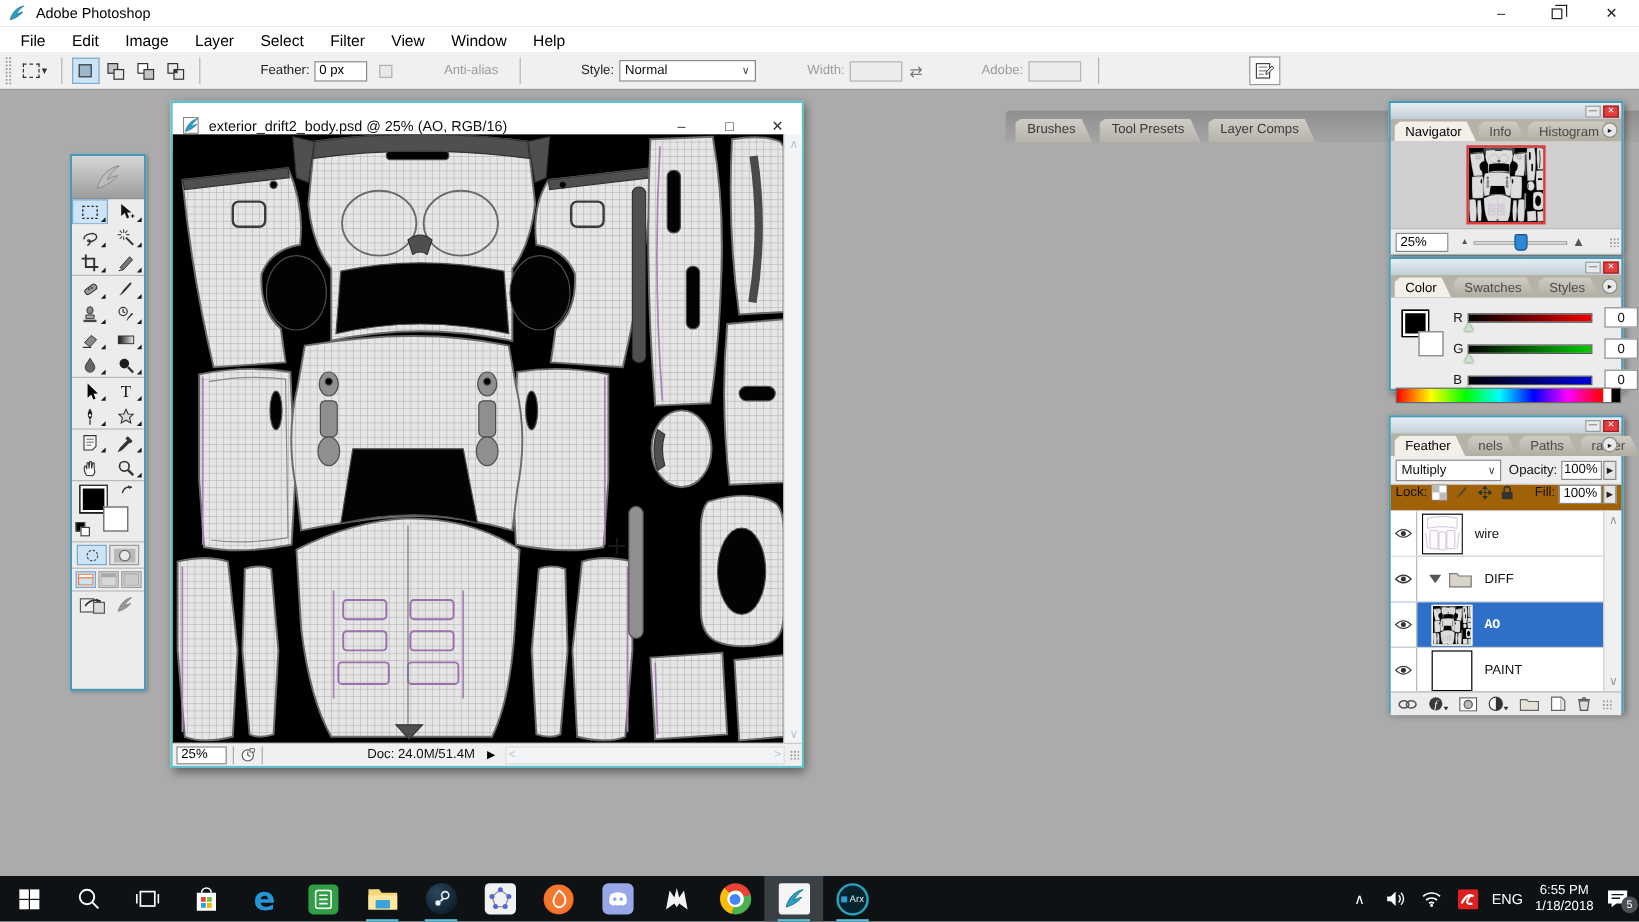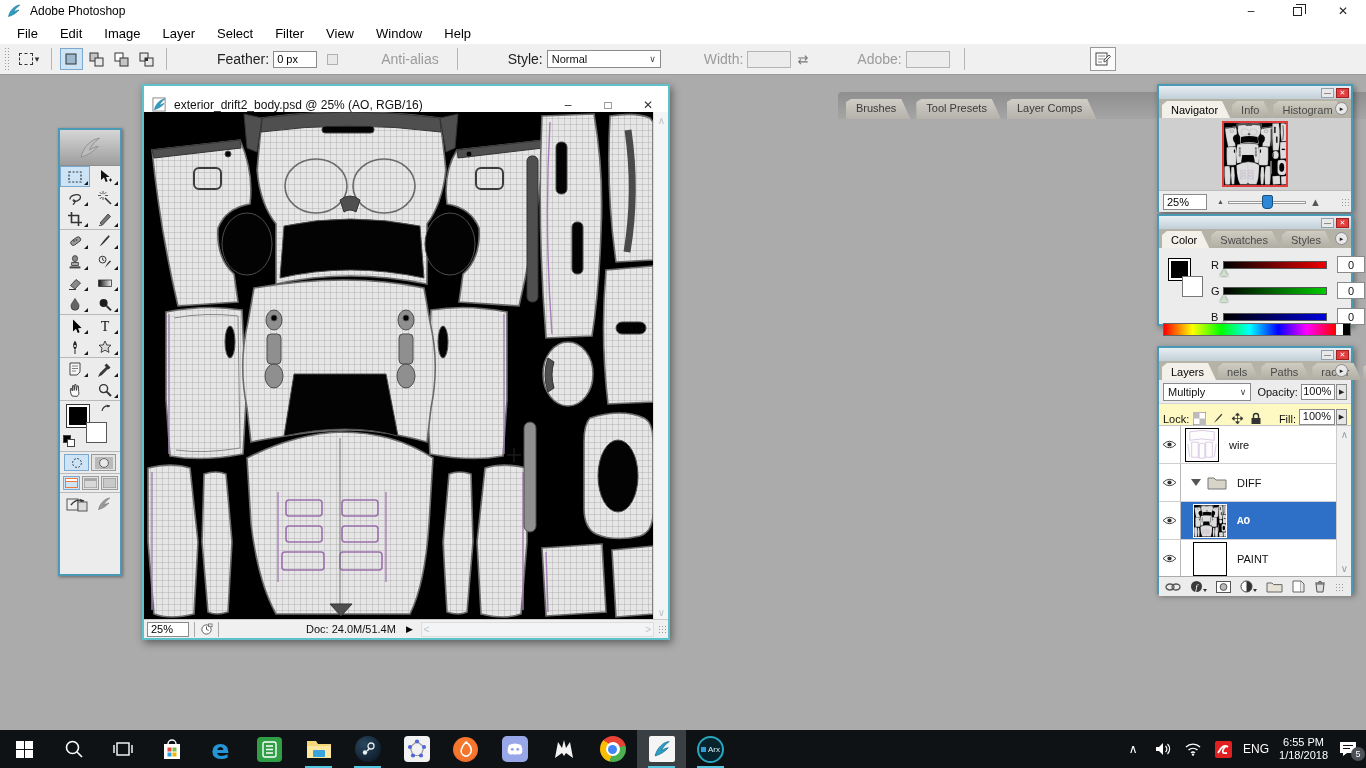--- a/index.html
+++ b/index.html
@@ -19,21 +19,21 @@
 
   
   #optionsbar{position:absolute;left:0;top:44px;width:1366px;height:31px;background:#f0f0f0;border-bottom:1px solid #9a9a9a;display:flex;align-items:center;}
   .obar-grip{width:6px;height:24px;margin:0 4px;background-image:radial-gradient(#9a9a9a 34%,transparent 36%);background-size:3px 3px;}
   .toolpreview{width:30px;height:22px;border:1px solid transparent;display:flex;align-items:center;justify-content:center;}
   .dashedrect{width:14px;height:12px;border:1px dashed #333;}
   .ddcaret{font-size:9px;color:#333;margin-left:2px;}
   .obar-sep{width:1px;height:22px;background:#b5b5b5;margin:0 7px;}
   .modebtn{width:23px;height:22px;border:1px solid transparent;display:flex;align-items:center;justify-content:center;margin:0 1px;}
   .modebtn.active{background:#cde4f6;border:1px solid #7da9cf;}
-  .obar-label{font-size:14px;color:#222;margin:0 4px 0 8px;padding-left:35px;}
+  .obar-label{font-size:11px;color:#222;margin:0 4px 0 8px;padding-left:35px;}
   .obar-label.dis{color:#9b9b9b;}
   .obar-input{width:44px;height:17px;border:1px solid #8a8a8a;background:#fff;font-size:11px;padding:0 3px;font-family:"Liberation Sans",sans-serif;}
   .obar-input:disabled{background:#ececec;border-color:#b5b5b5;}
   .checkbox{width:11px;height:11px;border:1px solid #b0b0b0;background:#e8e8e8;display:inline-block;margin-left:10px;}
   .fakeselect{width:114px;height:18px;border:1px solid #8a8a8a;background:#fff;font-size:11px;display:flex;align-items:center;justify-content:space-between;padding:0 4px;}
   .fakeselect .sel-caret{color:#444;font-size:9px;}
   .swapicon{color:#777;font-size:13px;margin:0 6px;}
   #wsbtn{width:26px;height:24px;border:1px solid #999;background:#fbfbfb;display:flex;align-items:center;justify-content:center;margin-left:118px;}
   #palettewell{position:absolute;left:838px;top:48px;width:528px;height:27px;background:linear-gradient(#8f8f8f,#a5a5a5);border-radius:4px 0 0 0;display:flex;align-items:flex-end;padding:0 0 0 8px;}
   .welltab{position:relative;height:20px;margin-right:6px;padding:3px 14px 0 10px;font-size:11px;color:#3a3a3a;background:linear-gradient(#cfcdc6,#b4b2aa);clip-path:polygon(0 100%,0 3px,5px 0,calc(100% - 9px) 0,100% 100%);}
@@ -110,21 +110,21 @@
   .ctrack{position:relative;width:104px;height:8px;border:1px solid #555;}
   .ctrack .cthumb{position:absolute;left:-4px;bottom:-8px;width:0;height:0;border-left:4px solid transparent;border-right:4px solid transparent;border-bottom:7px solid #cfe0cf;filter:drop-shadow(0 0 1px #4a6a4a);}
   .cval{width:28px;height:17px;background:#fff;border:1px solid #8a8a8a;font-size:11px;text-align:center;margin-left:10px;padding-top:2px;}
   #spectrum{position:absolute;left:4px;bottom:4px;width:188px;height:13px;border:1px solid #666;background:linear-gradient(to right,#f00,#ff0,#0f0,#0ff,#00f,#f0f,#f00 92%,#f00);}
   #spectrum .spec-w{position:absolute;right:7px;top:0;width:7px;height:100%;background:#fff;}
   #spectrum .spec-k{position:absolute;right:0;top:0;width:7px;height:100%;background:#000;}
 
   
   #layerspanel{top:346px;height:248px;}
   .lrow{height:24px;display:flex;align-items:center;padding:0 4px;border-bottom:1px solid #d5d5d5;background:#ececec;}
-  .lrow2{height:22px;display:flex;align-items:flex-end;padding:0 4px;border-bottom:1px solid #c5c5c5;background:#fef9c3;}
+  .lrow2{height:22px;display:flex;align-items:flex-start;padding:0 4px;border-bottom:1px solid #c5c5c5;background:#a16207;}
   #blendsel{width:92px;height:18px;background:#fff;border:1px solid #8a8a8a;font-size:11px;display:flex;align-items:center;justify-content:space-between;padding:0 4px;}
   .small-label{font-size:11px;color:#111;margin-left:6px;}
   .pctbox{width:36px;height:16px;background:#fff;border:1px solid #8a8a8a;font-size:11px;text-align:right;padding:0 3px 0 0;margin-left:3px;}
   .spin{width:11px;height:16px;border:1px solid #8a8a8a;background:#e6e6e6;font-size:7px;display:flex;align-items:center;justify-content:center;margin-left:1px;color:#222;}
   .lockicons{display:flex;gap:6px;margin-left:4px;}
   #layerlist{position:relative;height:150px;background:#fff;overflow:hidden;}
   .layerrow{position:relative;height:38px;display:flex;align-items:center;border-bottom:1px solid #cfcfcf;}
   .eyecell{width:22px;height:100%;border-right:1px solid #bbb;display:flex;align-items:center;justify-content:center;background:#fff;flex:none;}
   .lthumb{width:34px;height:34px;border:1px solid #000;margin-left:4px;background:#fff;flex:none;line-height:0;}
   .lname{font-size:11px;margin-left:10px;color:#111;}
@@ -687,21 +687,21 @@
       </div>
   </div>
 </div>
 
 <div class="panel" id="layerspanel">
   <div class="ptitle">
     <span class="pmin">—</span>
     <span class="pclose">✕</span>
   </div>
   <div class="ptabs">
-    <div class="ptab active">Layers</div>
+    <div class="ptab active">Feather</div>
     <div class="ptab">nels</div>
     <div class="ptab">Paths</div>
     <div class="ptab">racter</div>
     <div class="ptab">graph</div>
     <div class="parrow">▸</div>
   </div>
   <div class="lrow">
     <div id="blendsel">
       <span>Multiply</span>
       <span class="sel-caret" style="font-size:9px;color:#444">∨</span>

